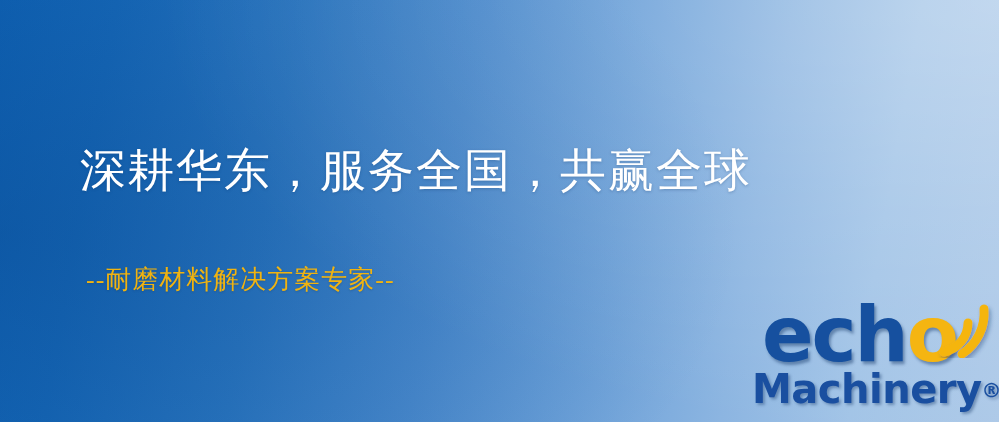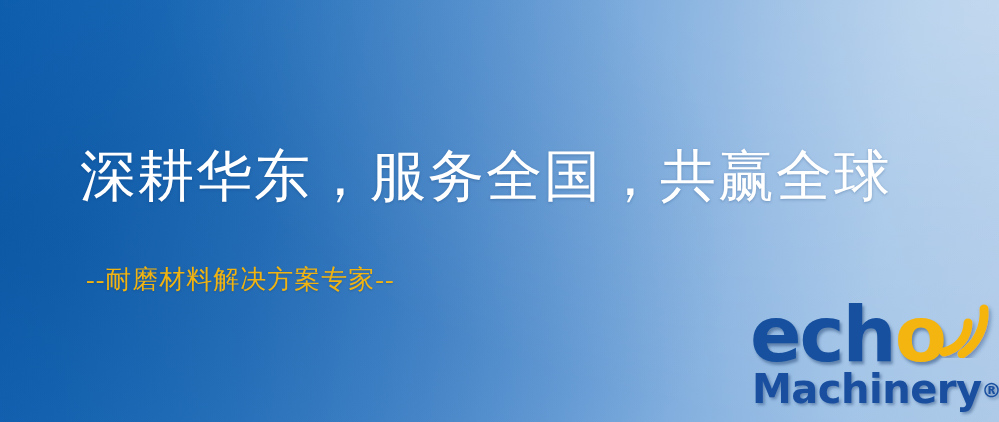--- a/index.html
+++ b/index.html
@@ -49,21 +49,21 @@
         rgba(8,70,140,0.14) 45%,
         rgba(8,70,140,0.00) 78%);
     pointer-events: none;
   }
 
   .headline {
     position: absolute;
     left: 80px;
     top: 148px;
     font-family: "Liberation Serif", "DejaVu Serif", serif;
-    font-size: 56px;
+    font-size: 46px;
     line-height: 1.0;
     color: #ffffff;
     letter-spacing: 2px;
     white-space: nowrap;
     text-shadow: 0 1px 3px rgba(10,50,100,0.28);
   }
 
   .subtitle {
     position: absolute;
     left: 86px;
@@ -94,20 +94,21 @@
   }
   .logo-echo-text {
     font-family: "DejaVu Sans", sans-serif;
     font-weight: bold;
     font-size: 76px;
     line-height: 70px;
     letter-spacing: -2px;
     color: #16509f;
     text-shadow: 2px 3px 3px rgba(20,55,105,0.45);
     white-space: nowrap;
+    margin-left: 12px;
   }
   .logo-echo-text .gold-o {
     color: #f5b511;
     text-shadow: 2px 3px 3px rgba(20,55,105,0.45);
   }
   .logo-waves {
     position: absolute;
     left: 178px;
     top: -4px;
     width: 70px;

